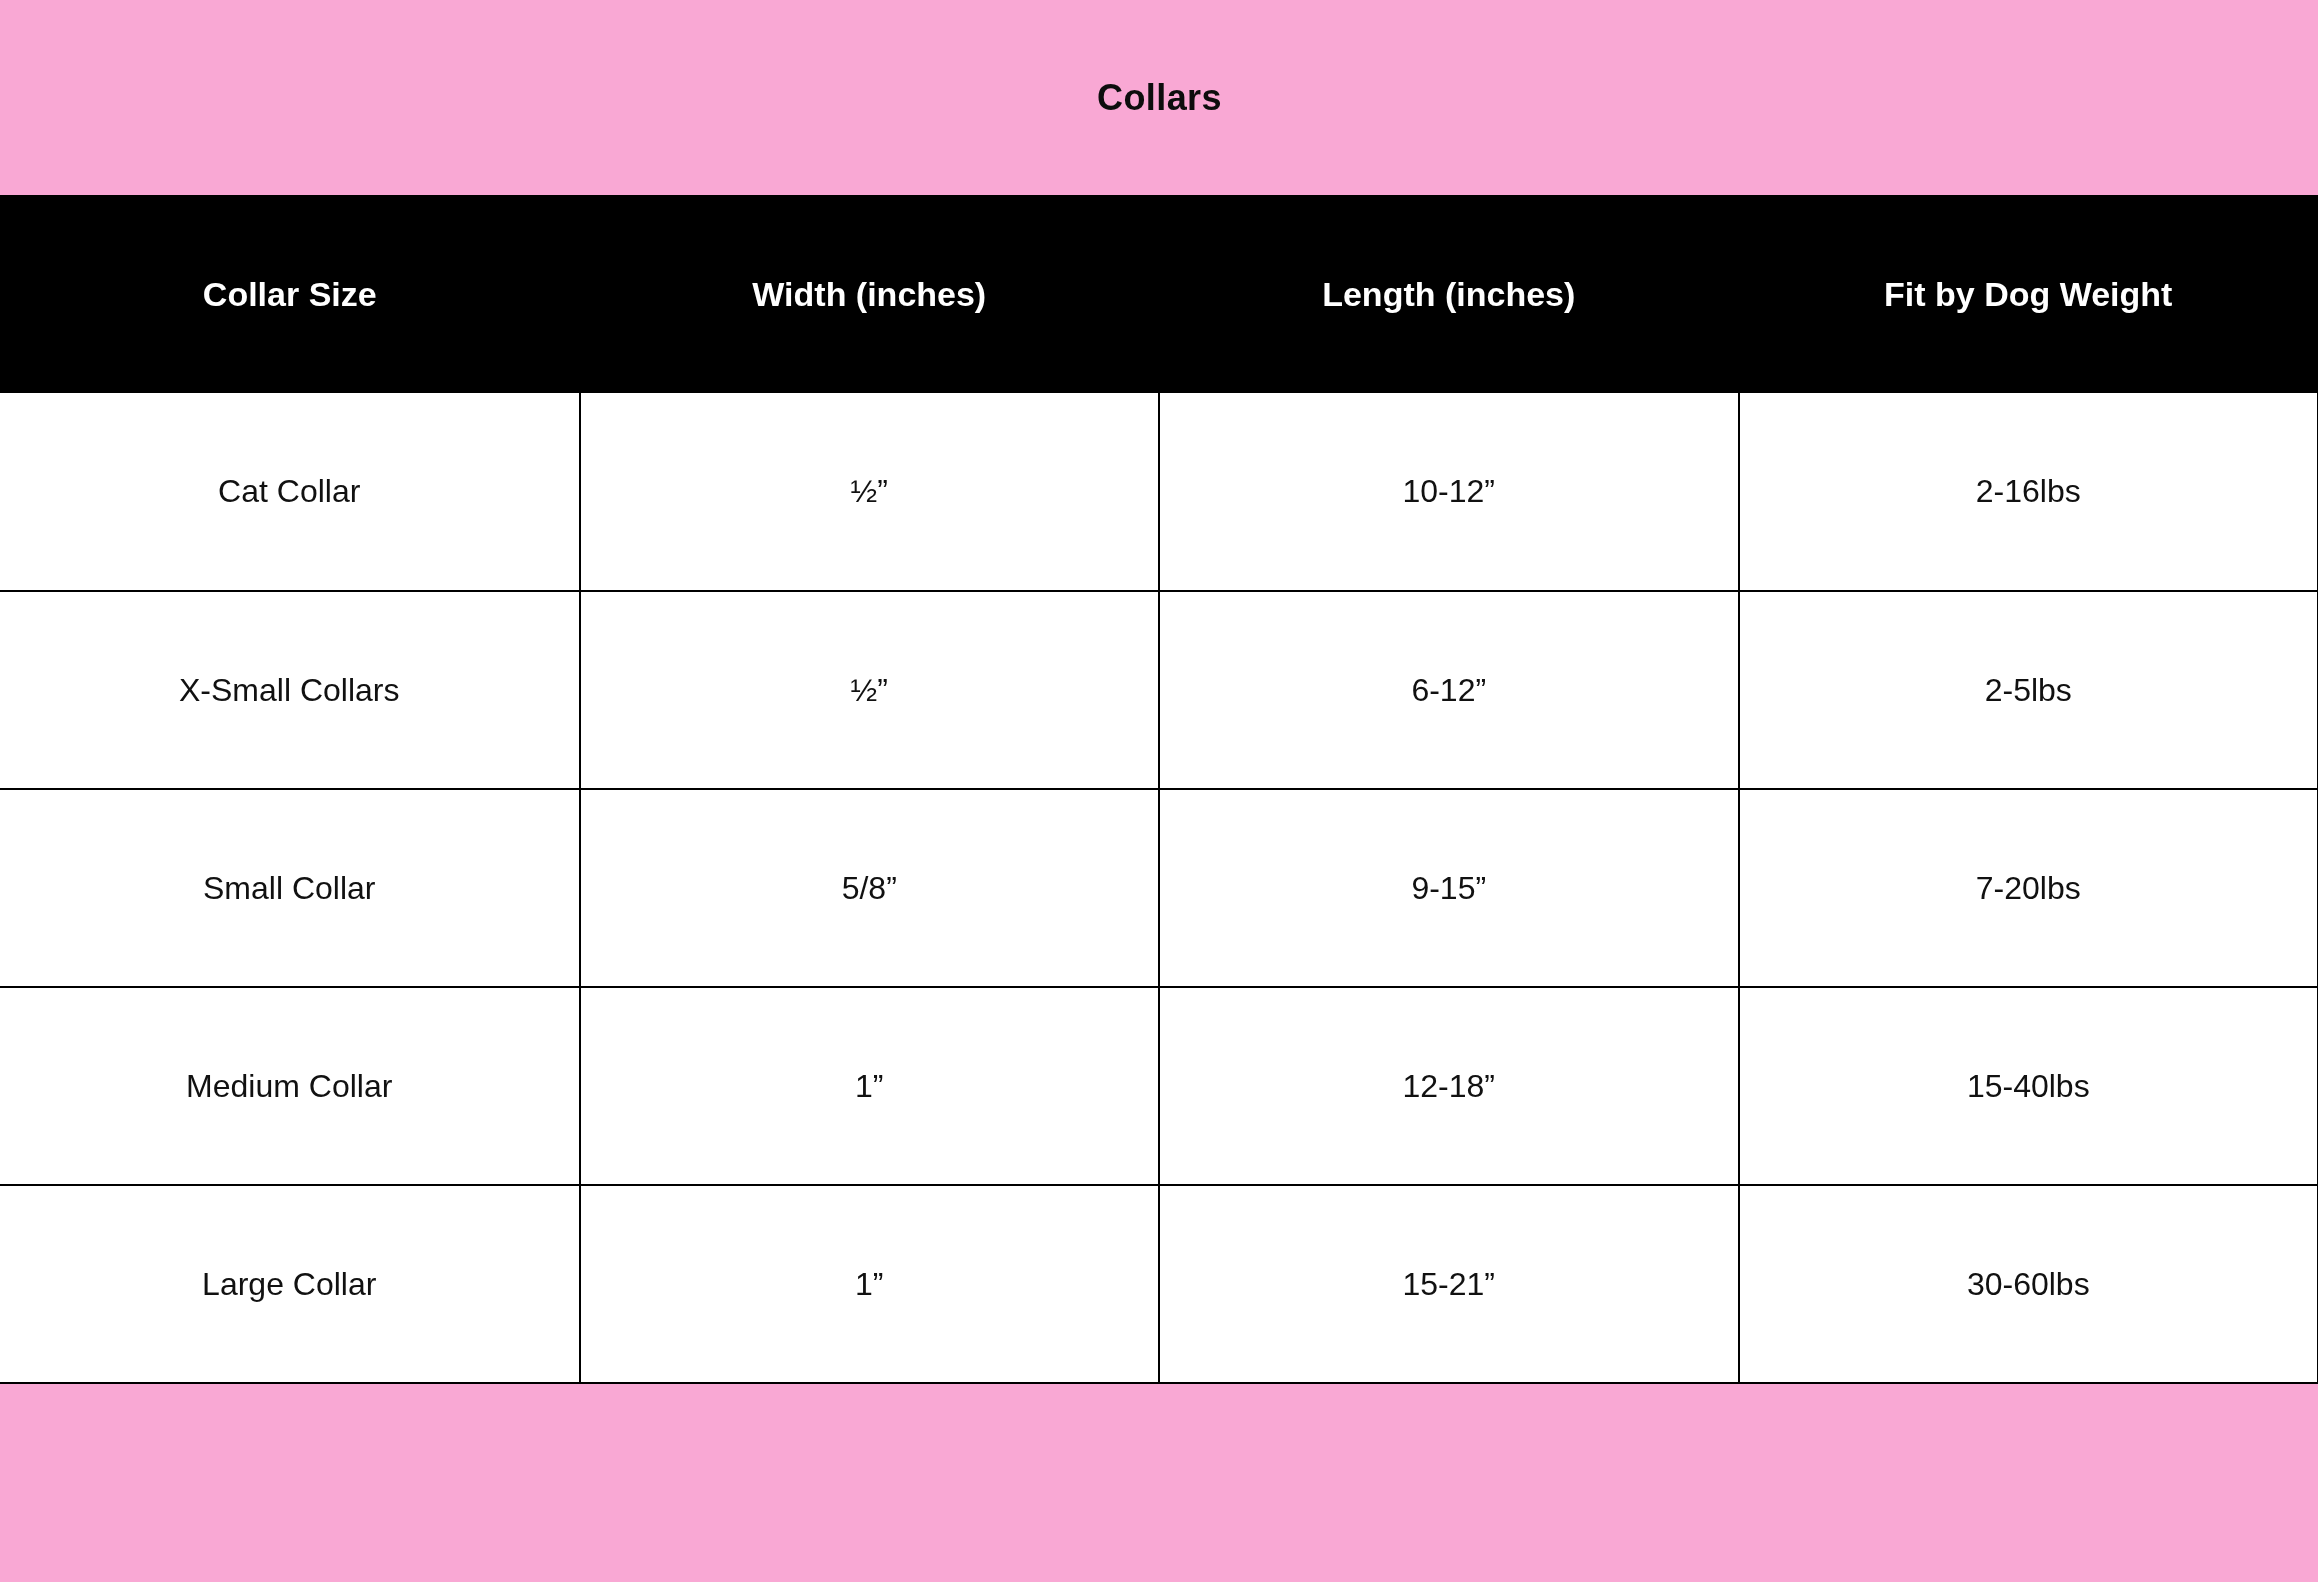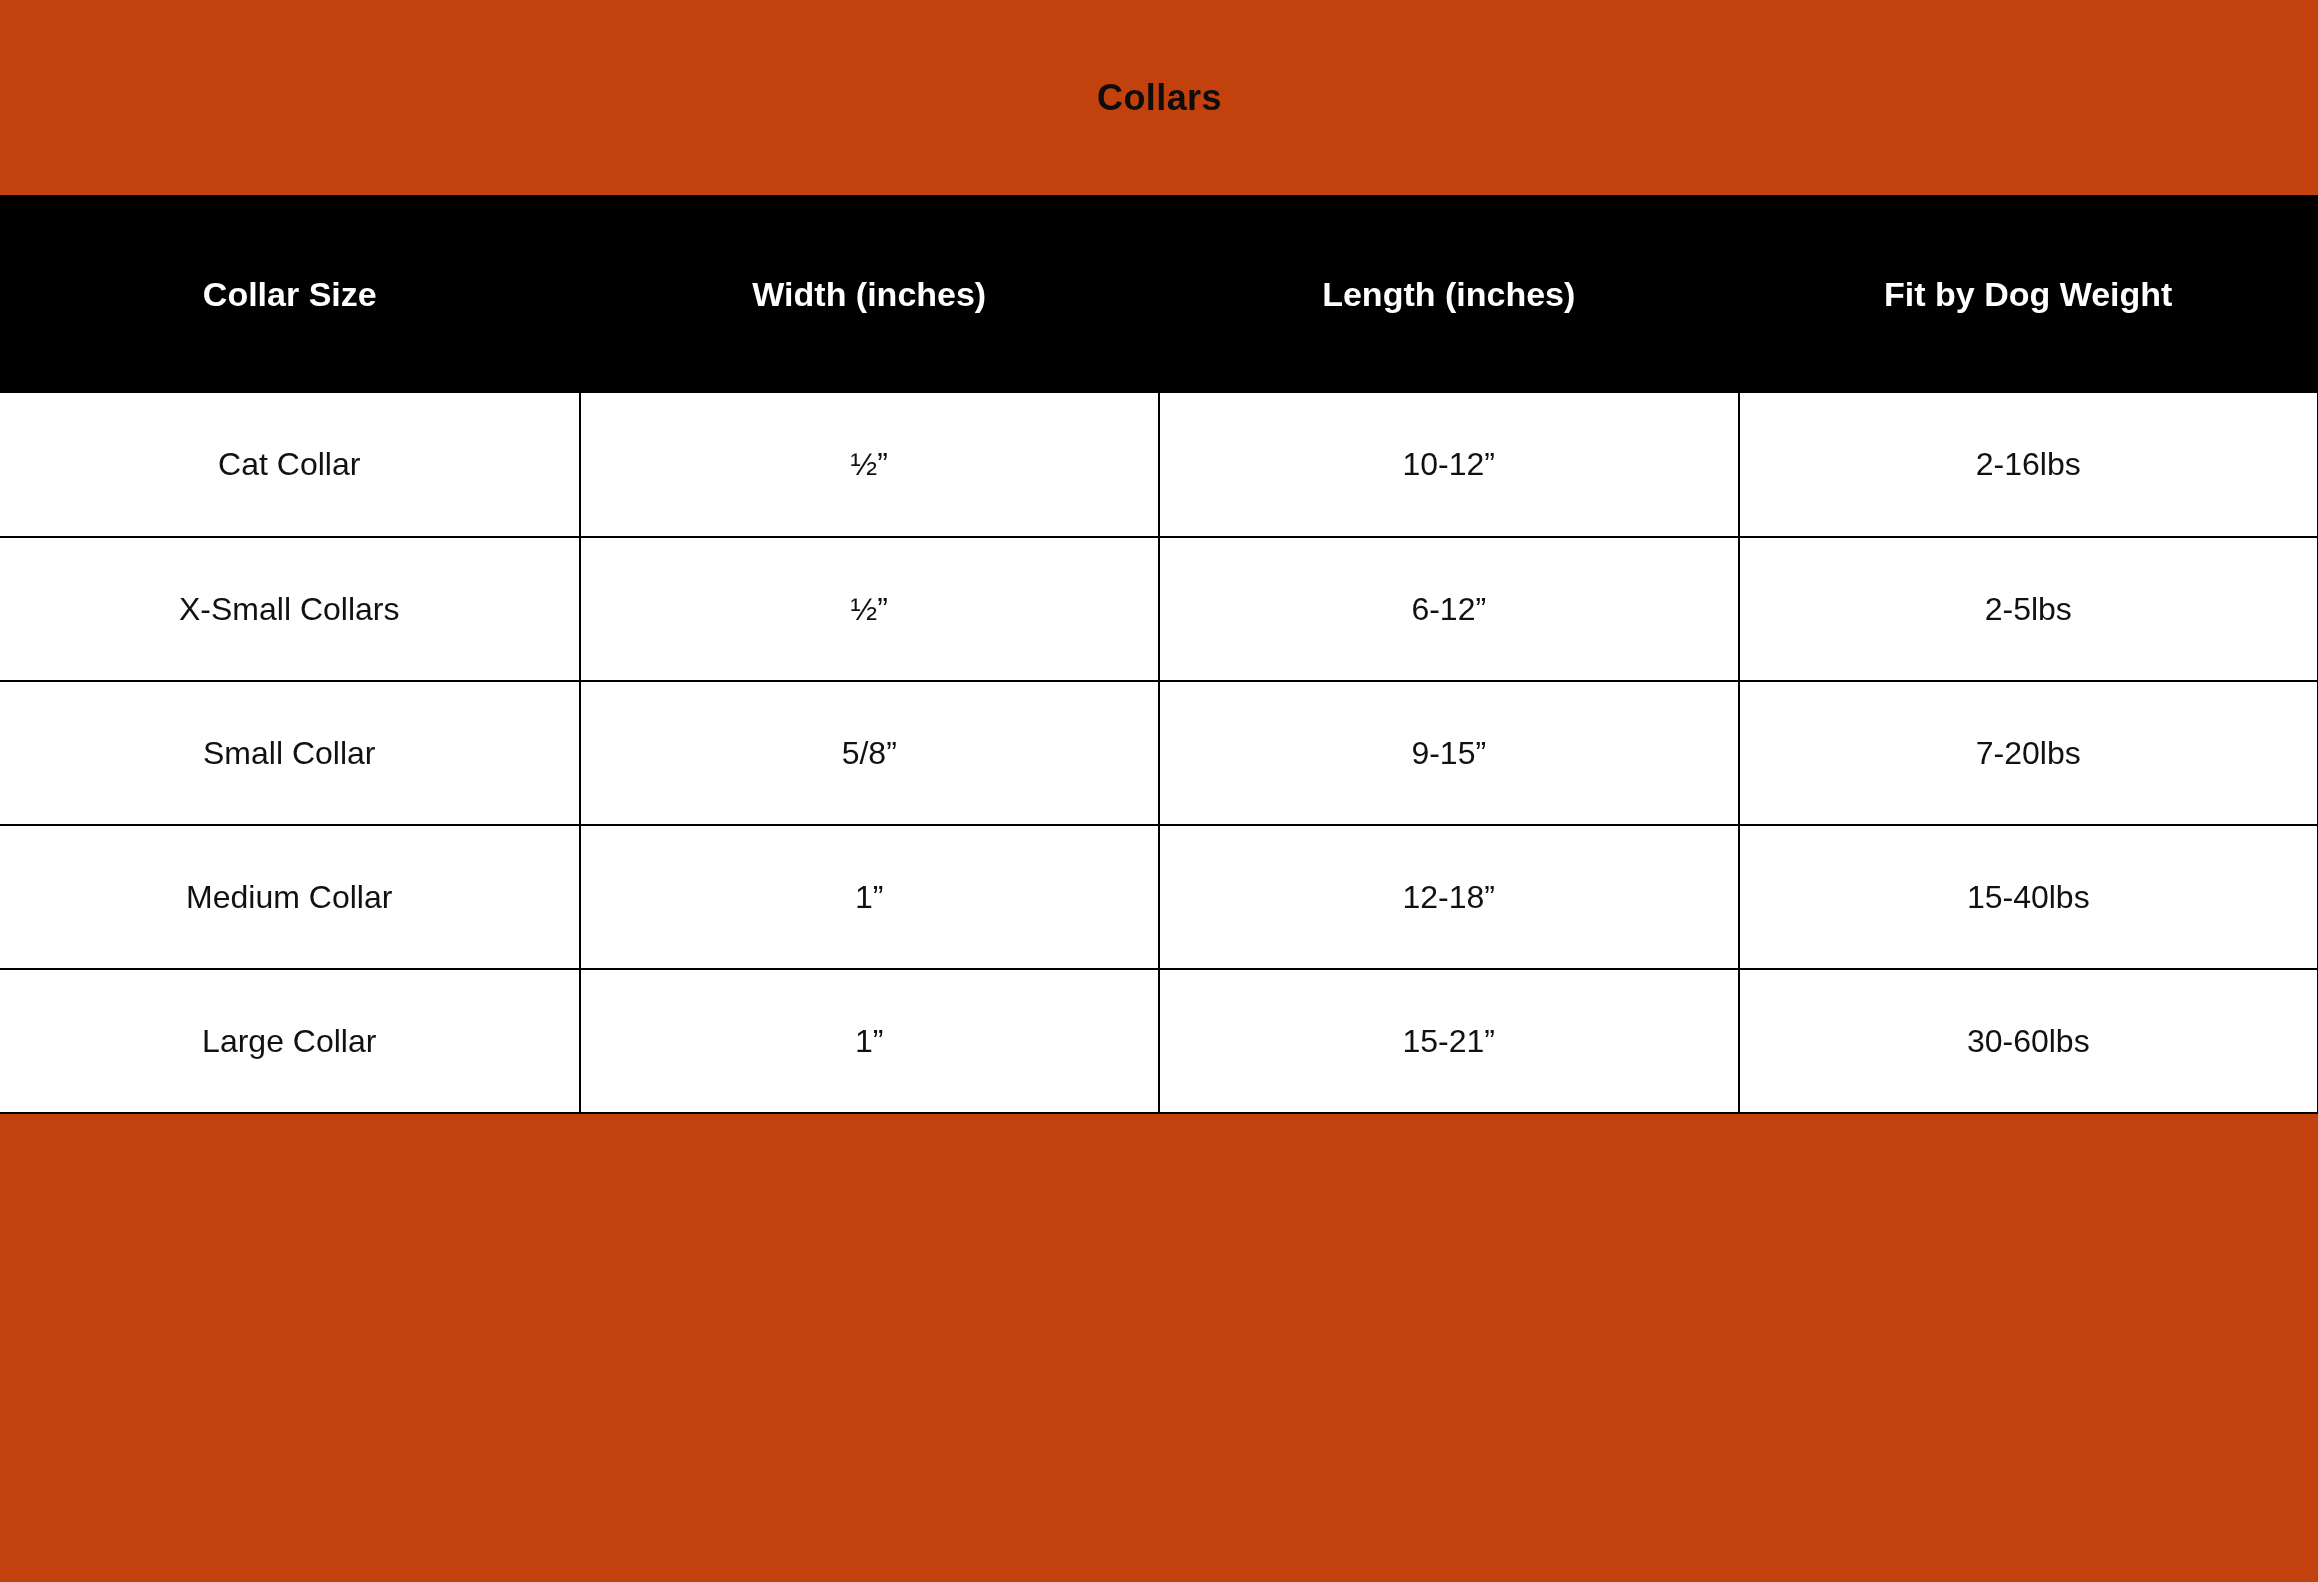--- a/index.html
+++ b/index.html
@@ -4,21 +4,21 @@
 <style>
   html, body {
     margin: 0;
     padding: 0;
     background: #ffffff;
   }
   .page {
     position: relative;
     width: 2319px;
     height: 1583px;
-    background: #c2410c;
+    background: #f9a8d4;
     font-family: "Liberation Sans", sans-serif;
     overflow: hidden;
   }
   .title-block {
     height: 195px;
     display: flex;
     align-items: center;
     justify-content: center;
   }
   .title-block h1 {
@@ -42,21 +42,21 @@
   thead th {
     background: #000000;
     color: #ffffff;
     font-size: 34px;
     font-weight: 700;
     text-align: center;
     vertical-align: middle;
     padding: 8px;
   }
   tbody tr {
-    height: 144px;
+    height: 198px;
   }
   tbody td {
     background: #ffffff;
     color: #111111;
     font-size: 32px;
     font-weight: 400;
     text-align: center;
     vertical-align: middle;
     padding: 0;
     border-bottom: 2.7px solid #000000;

